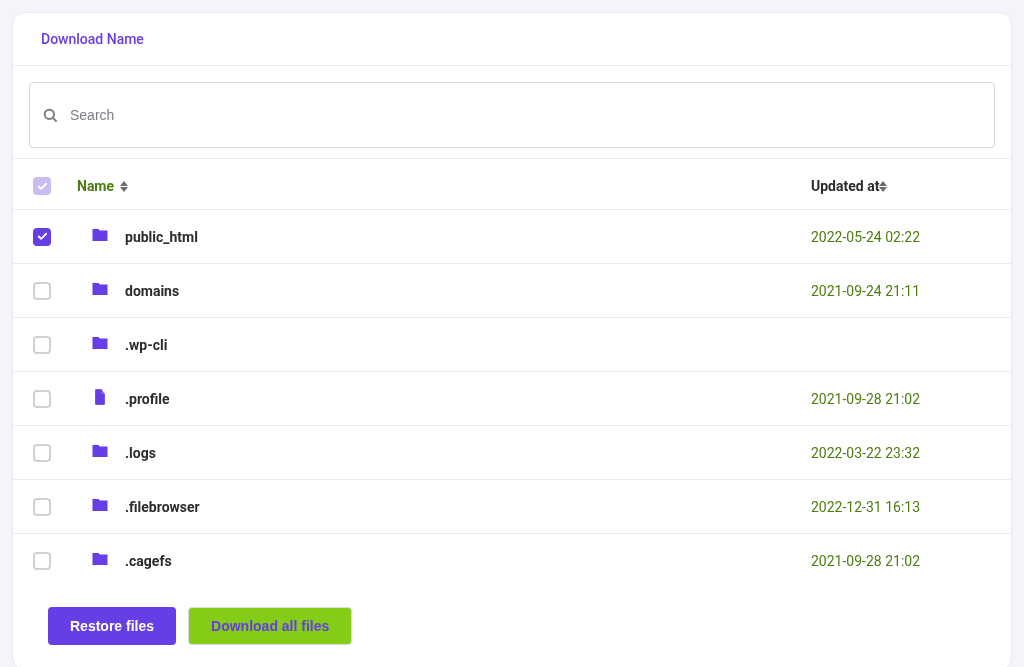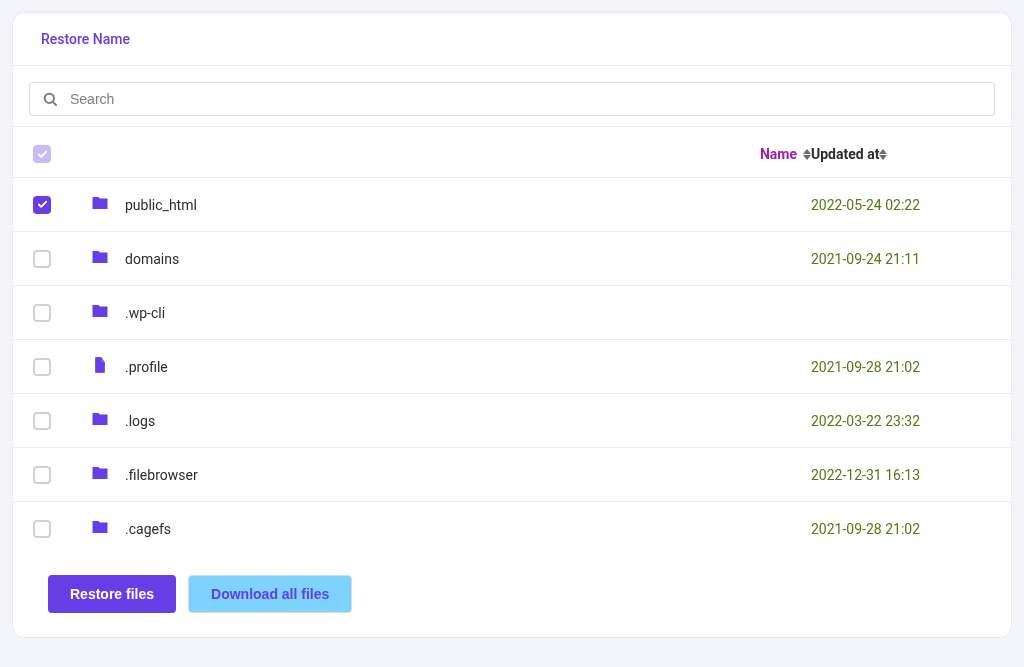--- a/index.html
+++ b/index.html
@@ -39,21 +39,21 @@
     .search-section {
       padding: 16px 16px 10px 16px;
       border-bottom: 1px solid #eaeaef;
     }
     
     .search-box {
       display: flex;
       align-items: flex-start;
       border: 1px solid #d9d9de;
       border-radius: 4px;
-      padding: 8px 12px;
+      padding: 24px 12px;
     }
     
     .search-box svg {
       flex-shrink: 0;
       margin-right: 12px;
     }
     
     .search-input {
       border: none;
       outline: none;
@@ -109,24 +109,23 @@
       display: block;
     }
     
     .name-col {
       flex: 1;
       display: flex;
       align-items: center;
       gap: 6px;
       font-weight: 700;
       font-size: 14px;
-      color: #a21caf;
+      color: #4d7c0f;
       cursor: pointer;
       padding-left: 8px;
-      justify-content: flex-end;
     }
     
     .updated-col {
       width: 180px;
       flex-shrink: 0;
       display: flex;
       align-items: center;
       font-weight: 700;
       font-size: 14px;
       color: #2c2c2c;
@@ -149,21 +148,21 @@
     .table-row:last-child {
       border-bottom: none;
     }
     
     .file-name-cell {
       flex: 1;
       display: flex;
       align-items: center;
       gap: 16px;
       padding-left: 22px;
-      font-weight: 400;
+      font-weight: 700;
       font-size: 14px;
       color: #2c2c2c;
     }
     
     .file-icon {
       flex-shrink: 0;
       color: #673de6;
     }
     
     .updated-cell {
@@ -188,32 +187,32 @@
       border: none;
     }
     
     .btn-primary {
       background: #673de6;
       color: #ffffff;
       margin-left: 19px;
     }
     
     .btn-secondary {
-      background: #7dd3fc;
+      background: #84cc16;
       color: #673de6;
       border: 1px solid #d9d9de;
     }
   </style>
 </head>
 <body>
 
 <div class="container">
 
   <div class="header">
-    <a class="breadcrumb-link">Restore Name</a>
+    <a class="breadcrumb-link">Download Name</a>
   </div>
 
   <div class="search-section">
     <div class="search-box">
       <svg width="16" height="16" viewBox="0 0 24 24" fill="none" stroke="#7d7d87" stroke-width="3" stroke-linecap="round" stroke-linejoin="round">
         <circle cx="11" cy="11" r="7"></circle>
         <line x1="21" y1="21" x2="16.5" y2="16.5"></line>
       </svg>
       <input type="text" class="search-input" placeholder="Search" style="">
     </div>

